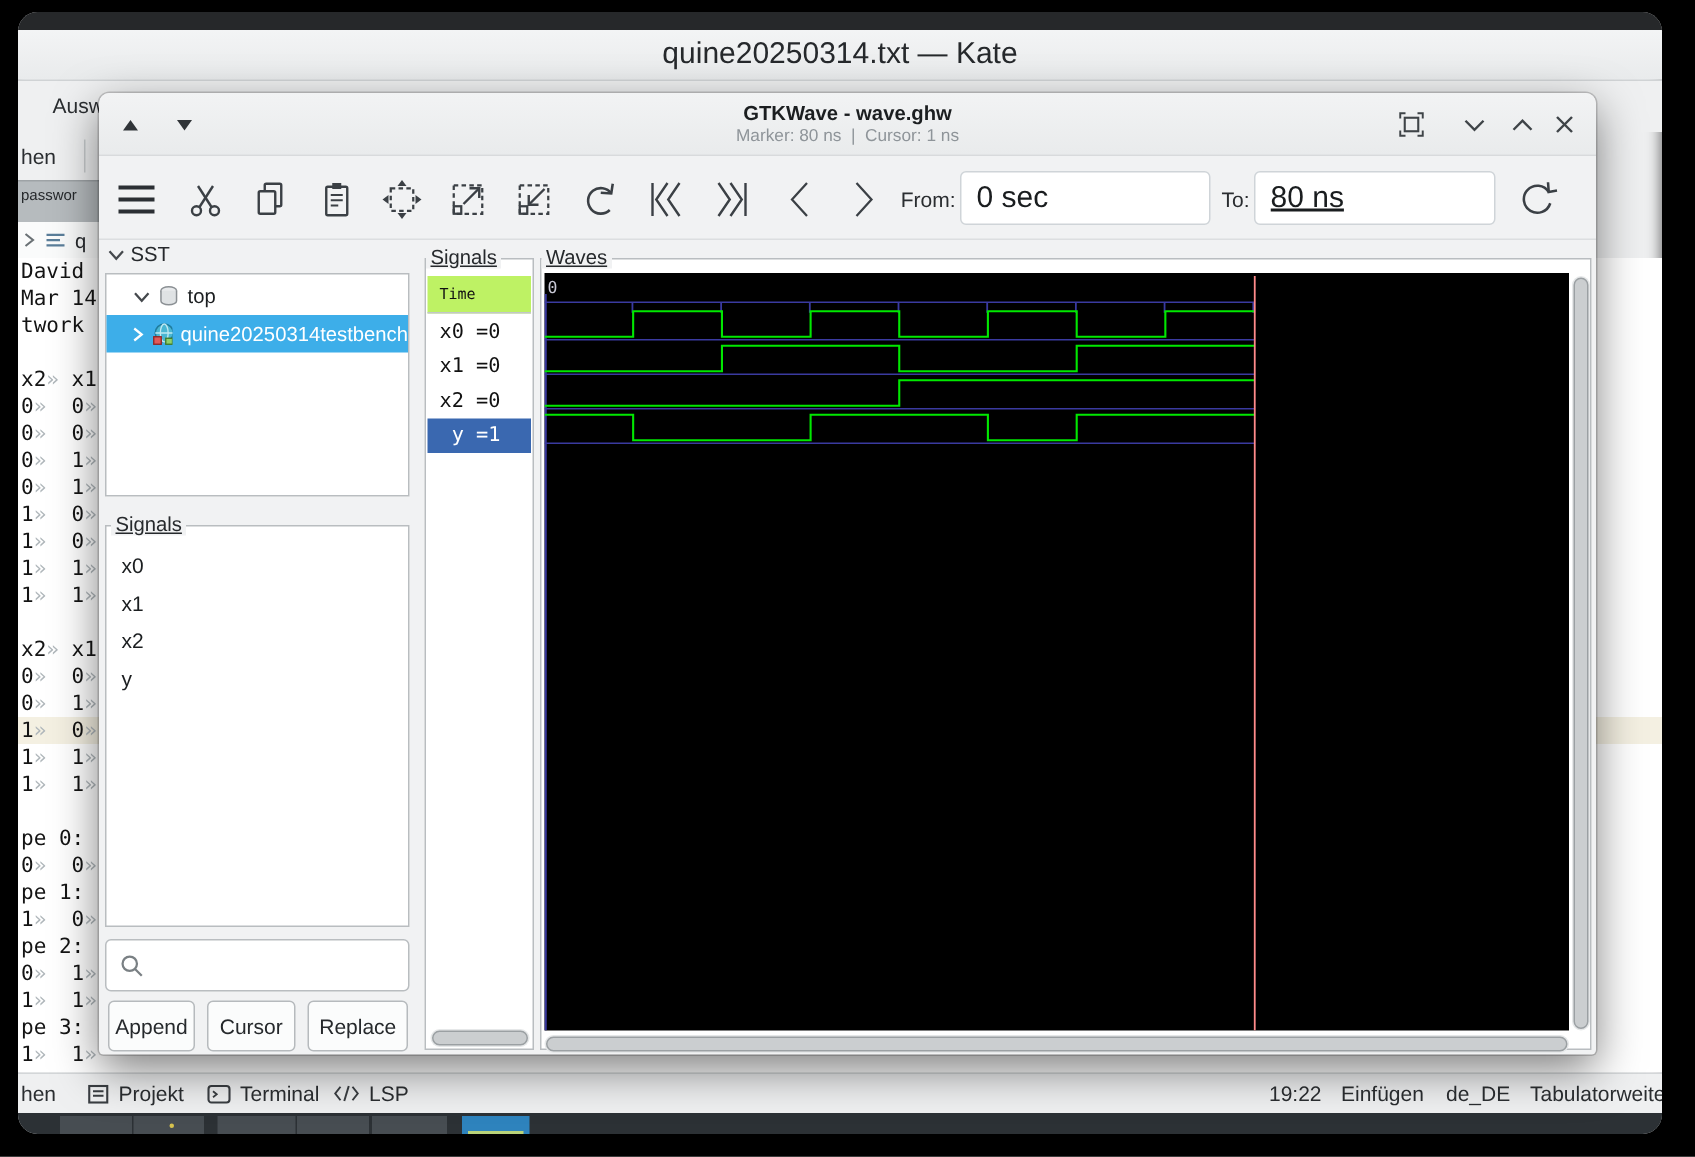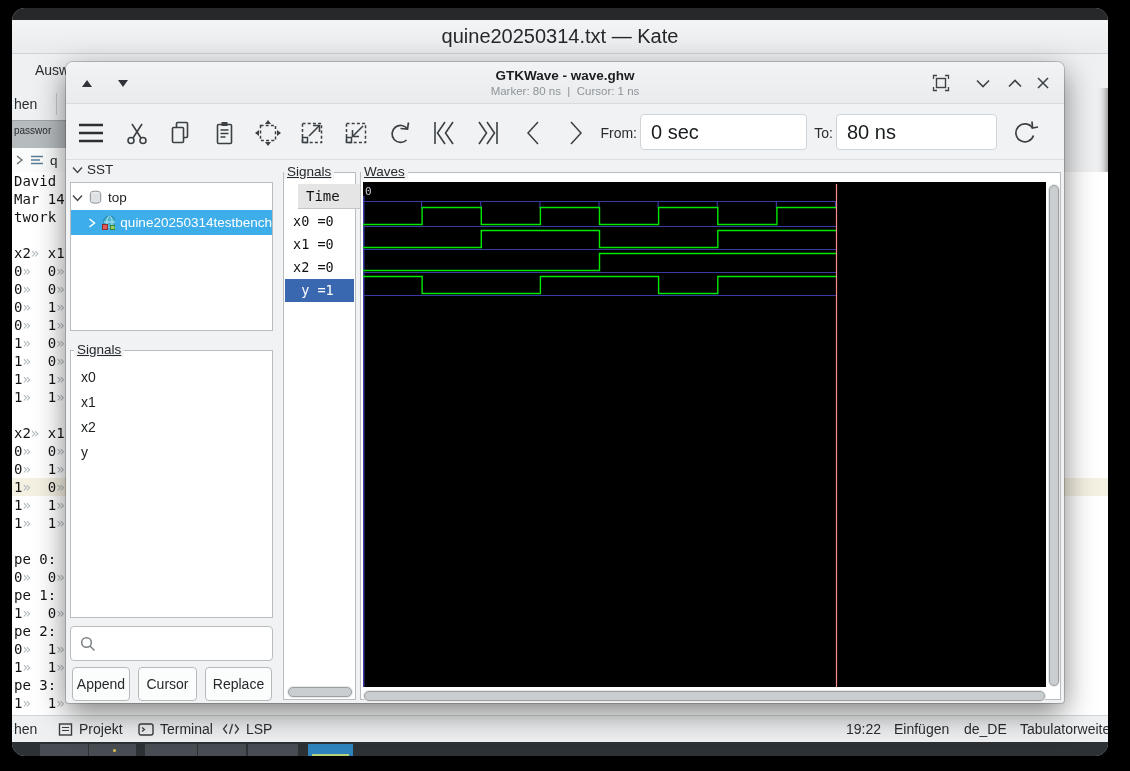--- a/index.html
+++ b/index.html
@@ -71,40 +71,40 @@
 
   
   .frame-label { position:absolute; font-size:13.5px; color:#26292c; background:#f1f2f3;
       padding:0 3px; z-index:3;text-decoration:underline; }
   .panel-box { position:absolute; background:#fff; border:1px solid #b9bdc0; }
   #sst-header { left:6px; top:100px; display:flex; align-items:center; gap:4px;
       font-size:13.5px; color:#26292c; }
 
   #sst-tree-box { left:4px; top:120px; width:203px; height:149px; }
   .tree-row { position:absolute; left:0; width:201px; height:25px; display:flex;
-      align-items:center; gap:5px; font-size:13.5px; color:#1b1e20; padding-left:1px;
+      align-items:center; gap:5px; font-size:13.5px; color:#1b1e20; padding-left:18px;
       overflow:hidden; white-space:nowrap; }
   .tree-row.sel { background:#3daee9; color:#fff; }
 
   #sst-signals-box { left:4px; top:288px; width:203px; height:268px; }
   #sst-signal-list { position:absolute; left:10px; top:14px; font-size:14px; color:#1b1e20; }
   #sst-signal-list div { height:25px; line-height:25px; }
 
   #sst-search { left:4px; top:564px; width:203px; height:35px; background:#fff;
       border:1px solid #b9bdc0; border-radius:4px; display:flex; align-items:center;
       padding-left:9px; }
   .gw-btn { position:absolute; top:605px; height:34px; background:#fbfcfc;
       border:1px solid #b6babd; border-radius:4px; font-size:14px; color:#26292c;
       display:flex; align-items:center; justify-content:center; }
 
   
   #sig-box { left:217px; top:110px; width:73px; height:528px; }
-  #sig-time-header { position:absolute; left:14px; top:11px; width:69px; height:25px;
-      background:#e5e5e5; border-bottom:1px solid #c2c6c9; font-family:"DejaVu Sans Mono",monospace;
-      font-size:14px; color:#111; line-height:25px; padding-left:8px; }
+  #sig-time-header { position:absolute; left:1px; top:11px; width:69px; height:25px;
+      background:#bef264; border-bottom:1px solid #c2c6c9; font-family:"DejaVu Sans Mono",monospace;
+      font-size:10px; color:#111; line-height:25px; padding-left:8px; }
   .sig-row { position:absolute; left:1px; width:69px; height:23px;
       font-family:"DejaVu Sans Mono",monospace; font-size:13.5px; color:#111;
       line-height:23px; padding-left:8px; white-space:pre; }
   .sig-row.sel { background:#3a68b0; color:#fff; }
   .hscroll { position:absolute; height:12px; background:#e6e8e9; border-radius:6px; }
   .hscroll .thumb { position:absolute; left:1px; top:1px; bottom:1px; right:1px;
       background:#cbced0; border:1px solid #9ba0a3; border-radius:5px; }
 
   
   #waves-box { left:294px; top:110px; width:701px; height:528px; }
@@ -351,21 +351,21 @@
       </svg>
     </div>
     <div class="ic" style="left:495px">
       <svg width="18" height="26">
         <polyline points="4,2 14,13 4,24" fill="none" stroke="#3b4045" stroke-width="1.5"></polyline>
       </svg>
     </div>
     <div class="gw-label" style="left:530px;width:41px;text-align:right">From:</div>
     <input class="gw-field" style="left: 574px; width: 167px;" value="0 sec">
     <div class="gw-label" style="left:746px;width:21px;text-align:right">To:</div>
-    <input class="gw-field" style="left: 770px; width: 161px;" value="80 ns">
+    <input class="gw-field" style="left: 770px; width: 161px; text-decoration: underline;" value="80 ns">
     <div class="ic" style="left:944px">
       <svg width="28" height="28">
         <path d="M 22.5,16.5 A 9,9 0 1 1 21.5,9" fill="none" stroke="#3b4045" stroke-width="1.7"></path>
         <polyline points="21,2.5 21.5,9 27,8" fill="none" stroke="#3b4045" stroke-width="1.7"></polyline>
       </svg>
     </div>
 
     <div class="abs" id="sst-header">
       <svg width="11" height="8">
           <polyline points="1,1.5 5.5,6.5 10,1.5" fill="none" stroke="#45494d" stroke-width="1.5"></polyline>

